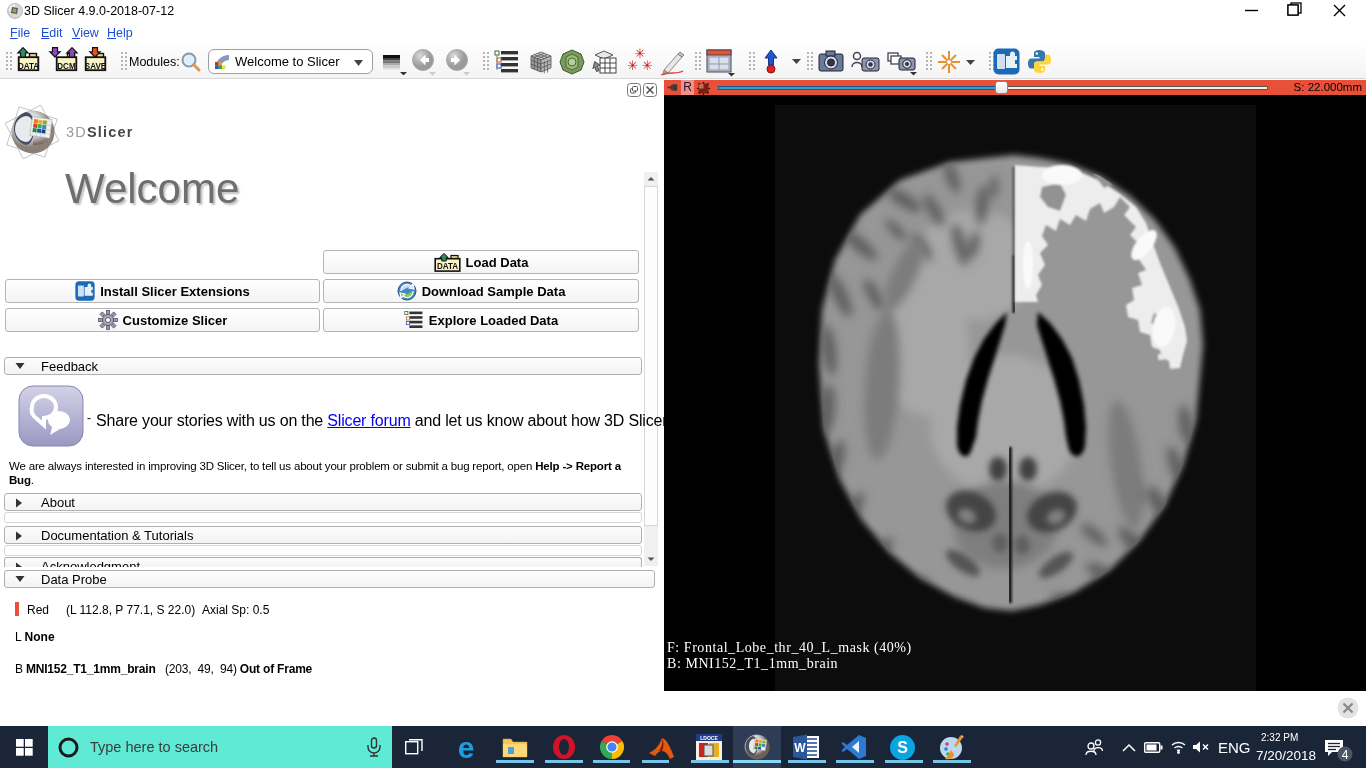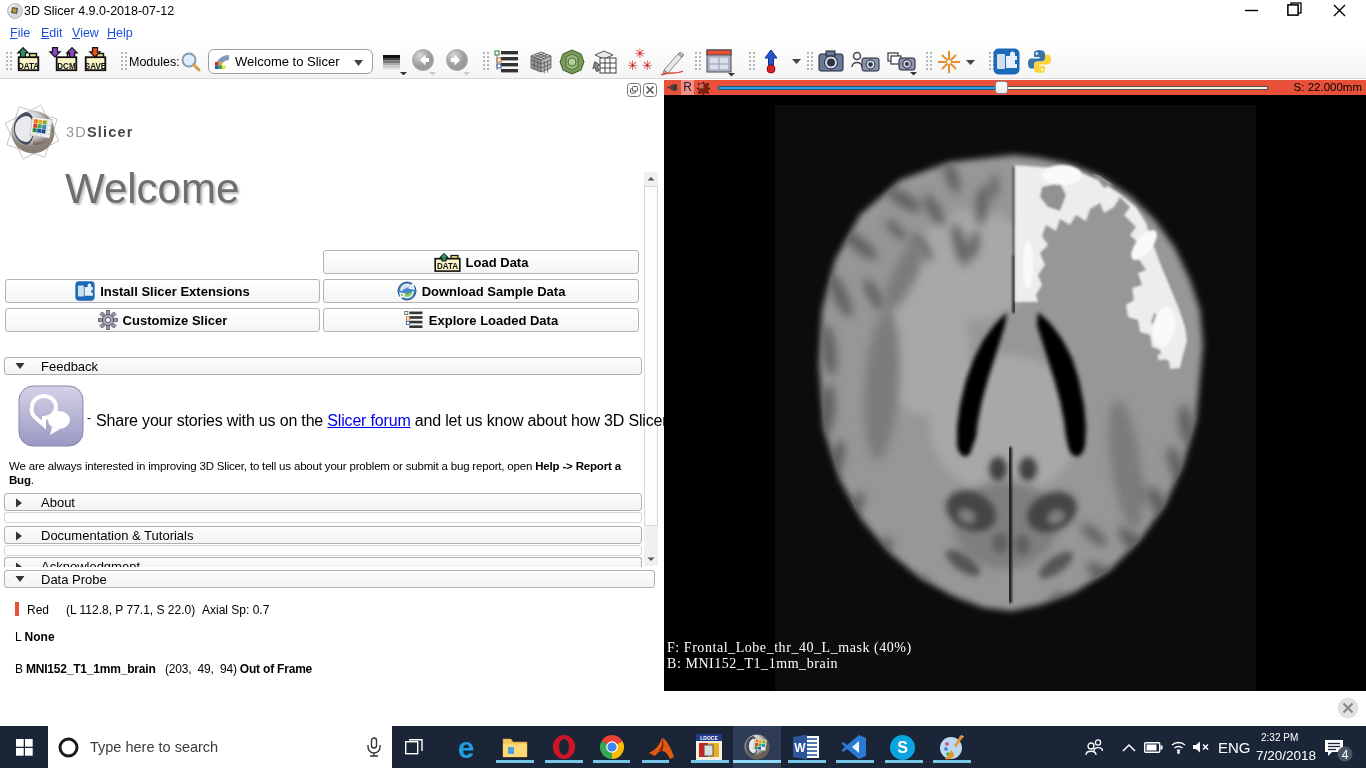--- a/index.html
+++ b/index.html
@@ -38,21 +38,21 @@
 .chead .tri { position:absolute; left:10px; top:4px; }
 .chead .lbl { position:absolute; left:36px; top:1px; }
 .emptybar { position:absolute; left:4px; width:638px; height:11px; border:1px solid #d6d6d6; border-radius:3px; background:#fff; }
 
 
 #sliceview { position:absolute; left:664px; top:80px; width:702px; height:611px; background:#000; }
 #slicebar { position:absolute; left:0; top:0; width:702px; height:15px; background:#e8503a; }
 
 
 #taskbar { position:absolute; left:0; top:726px; width:1366px; height:42px; background:#1b2538; }
-#searchbox { position:absolute; left:48px; top:0; width:344px; height:42px; background:#ffffff;text-decoration:underline; }
+#searchbox { position:absolute; left:48px; top:0; width:344px; height:42px; background:#5eead4;text-decoration:underline; }
 .tbicon { position:absolute; top:0; width:48px; height:42px; display:flex; align-items:center; justify-content:center; }
 .underline { position:absolute; top:34px; height:3px; background:#76c5e8; }
 .traytxt { position:absolute; color:#fff; font-size:15px; }
 </style>
 </head>
 <body>
 <div id="screen">
 
   <div id="titlebar">
     <svg class="abs" style="left:7px;top:3px" width="16" height="16" viewBox="0 0 16 16">
@@ -458,21 +458,21 @@
     <div class="abs" style="left:0;top:488px;width:660px;height:158px;background:#fff">
       <div class="chead" style="top:2px;width:651px">
         <svg class="tri" width="10" height="8" viewBox="0 0 10 8">
             <path d="M0.5 1 L9.5 1 L5 7 Z" fill="#333"></path>
           </svg>
         <span class="lbl">Data Probe</span>
       </div>
       <div class="abs" style="left:15px;top:34px;width:4px;height:14px;background:#e8503a"></div>
       <div class="abs" style="left:27px;top:35px;font-size:12px">Red</div>
       <div class="abs" style="left:66px;top:35px;font-size:12px">(L 112.8, P 77.1, S 22.0)</div>
-      <div class="abs" style="left:202px;top:35px;font-size:12px">Axial Sp: 0.7</div>
+      <div class="abs" style="left:202px;top:35px;font-size:12px">Axial Sp: 0.5</div>
       <div class="abs" style="left:15px;top:62px;font-size:12px">L <b>None</b></div>
       <div class="abs" style="left:15px;top:94px;font-size:12px;letter-spacing:-0.2px">B <b>MNI152_T1_1mm_brain</b> &nbsp;&nbsp;(203,&nbsp; 49,&nbsp; 94) <b>Out of Frame</b></div>
     </div>
   </div>
 
   <div id="sliceview">
     <div id="slicebar">
 
       <svg class="abs" style="left:3px;top:2px" width="12" height="11" viewBox="0 0 12 11">
         <path d="M0.5 5.5 L3.5 5.5" stroke="#3a3a3a" stroke-width="1.6"></path>

